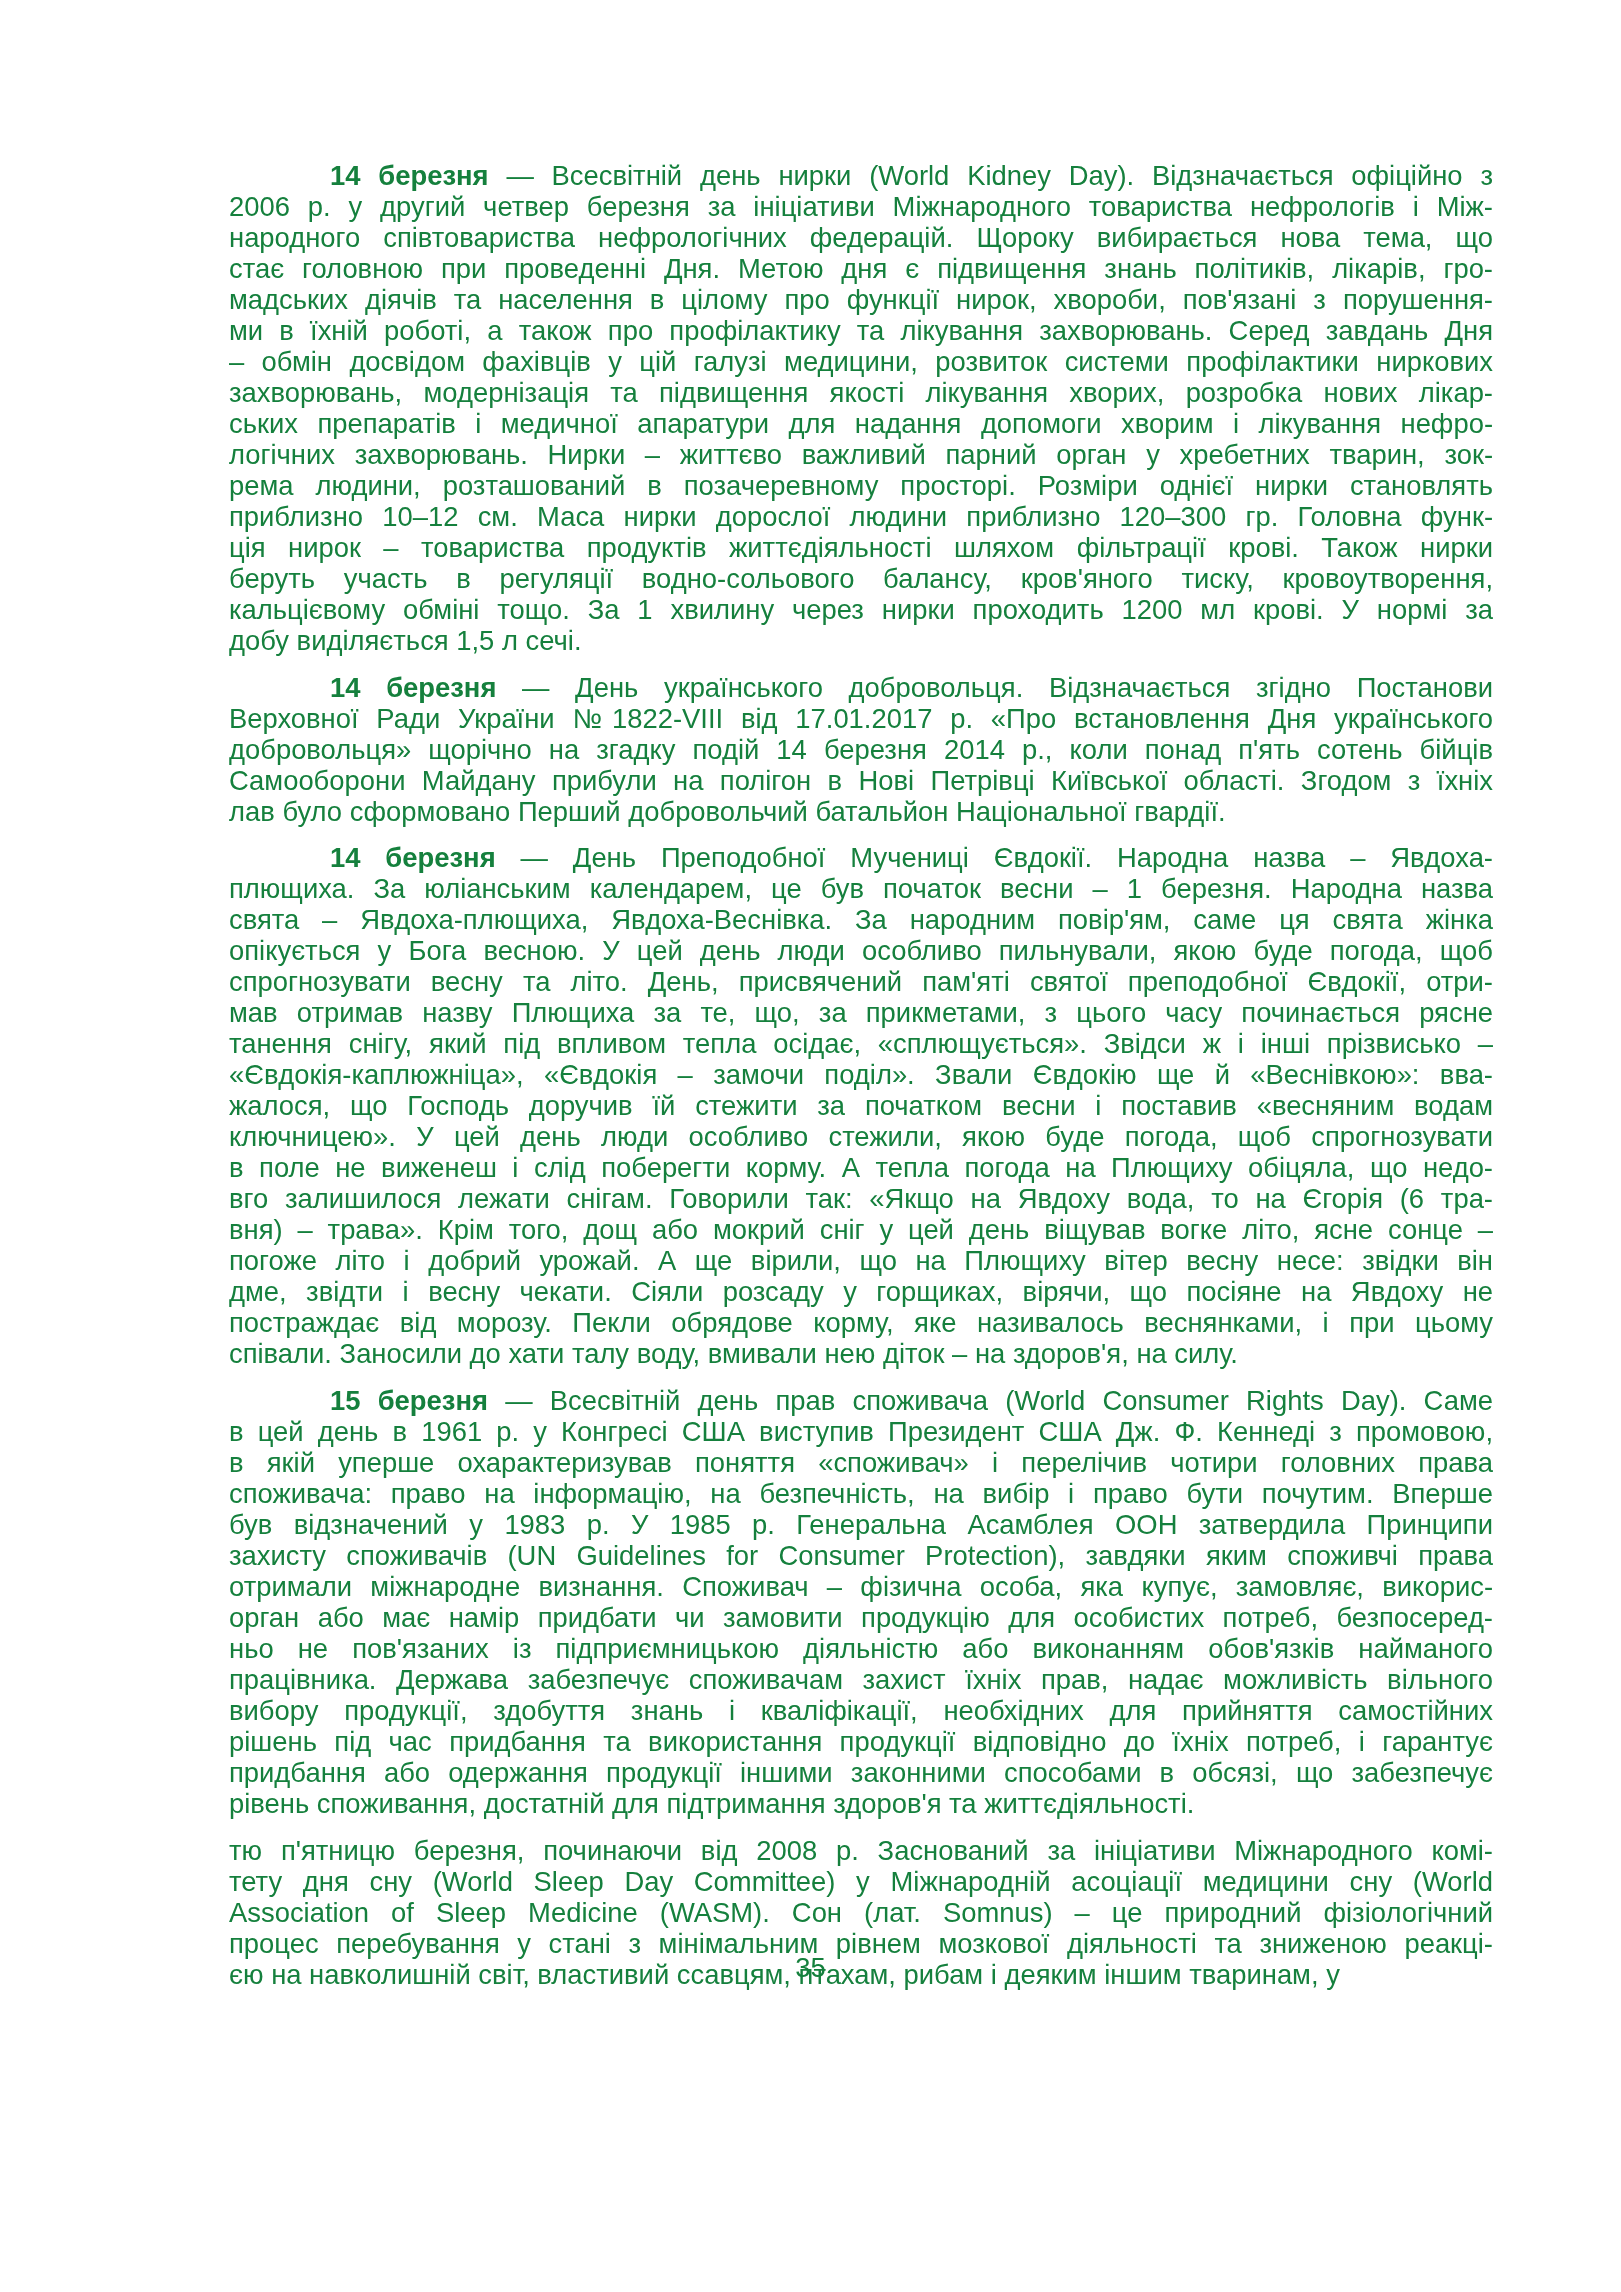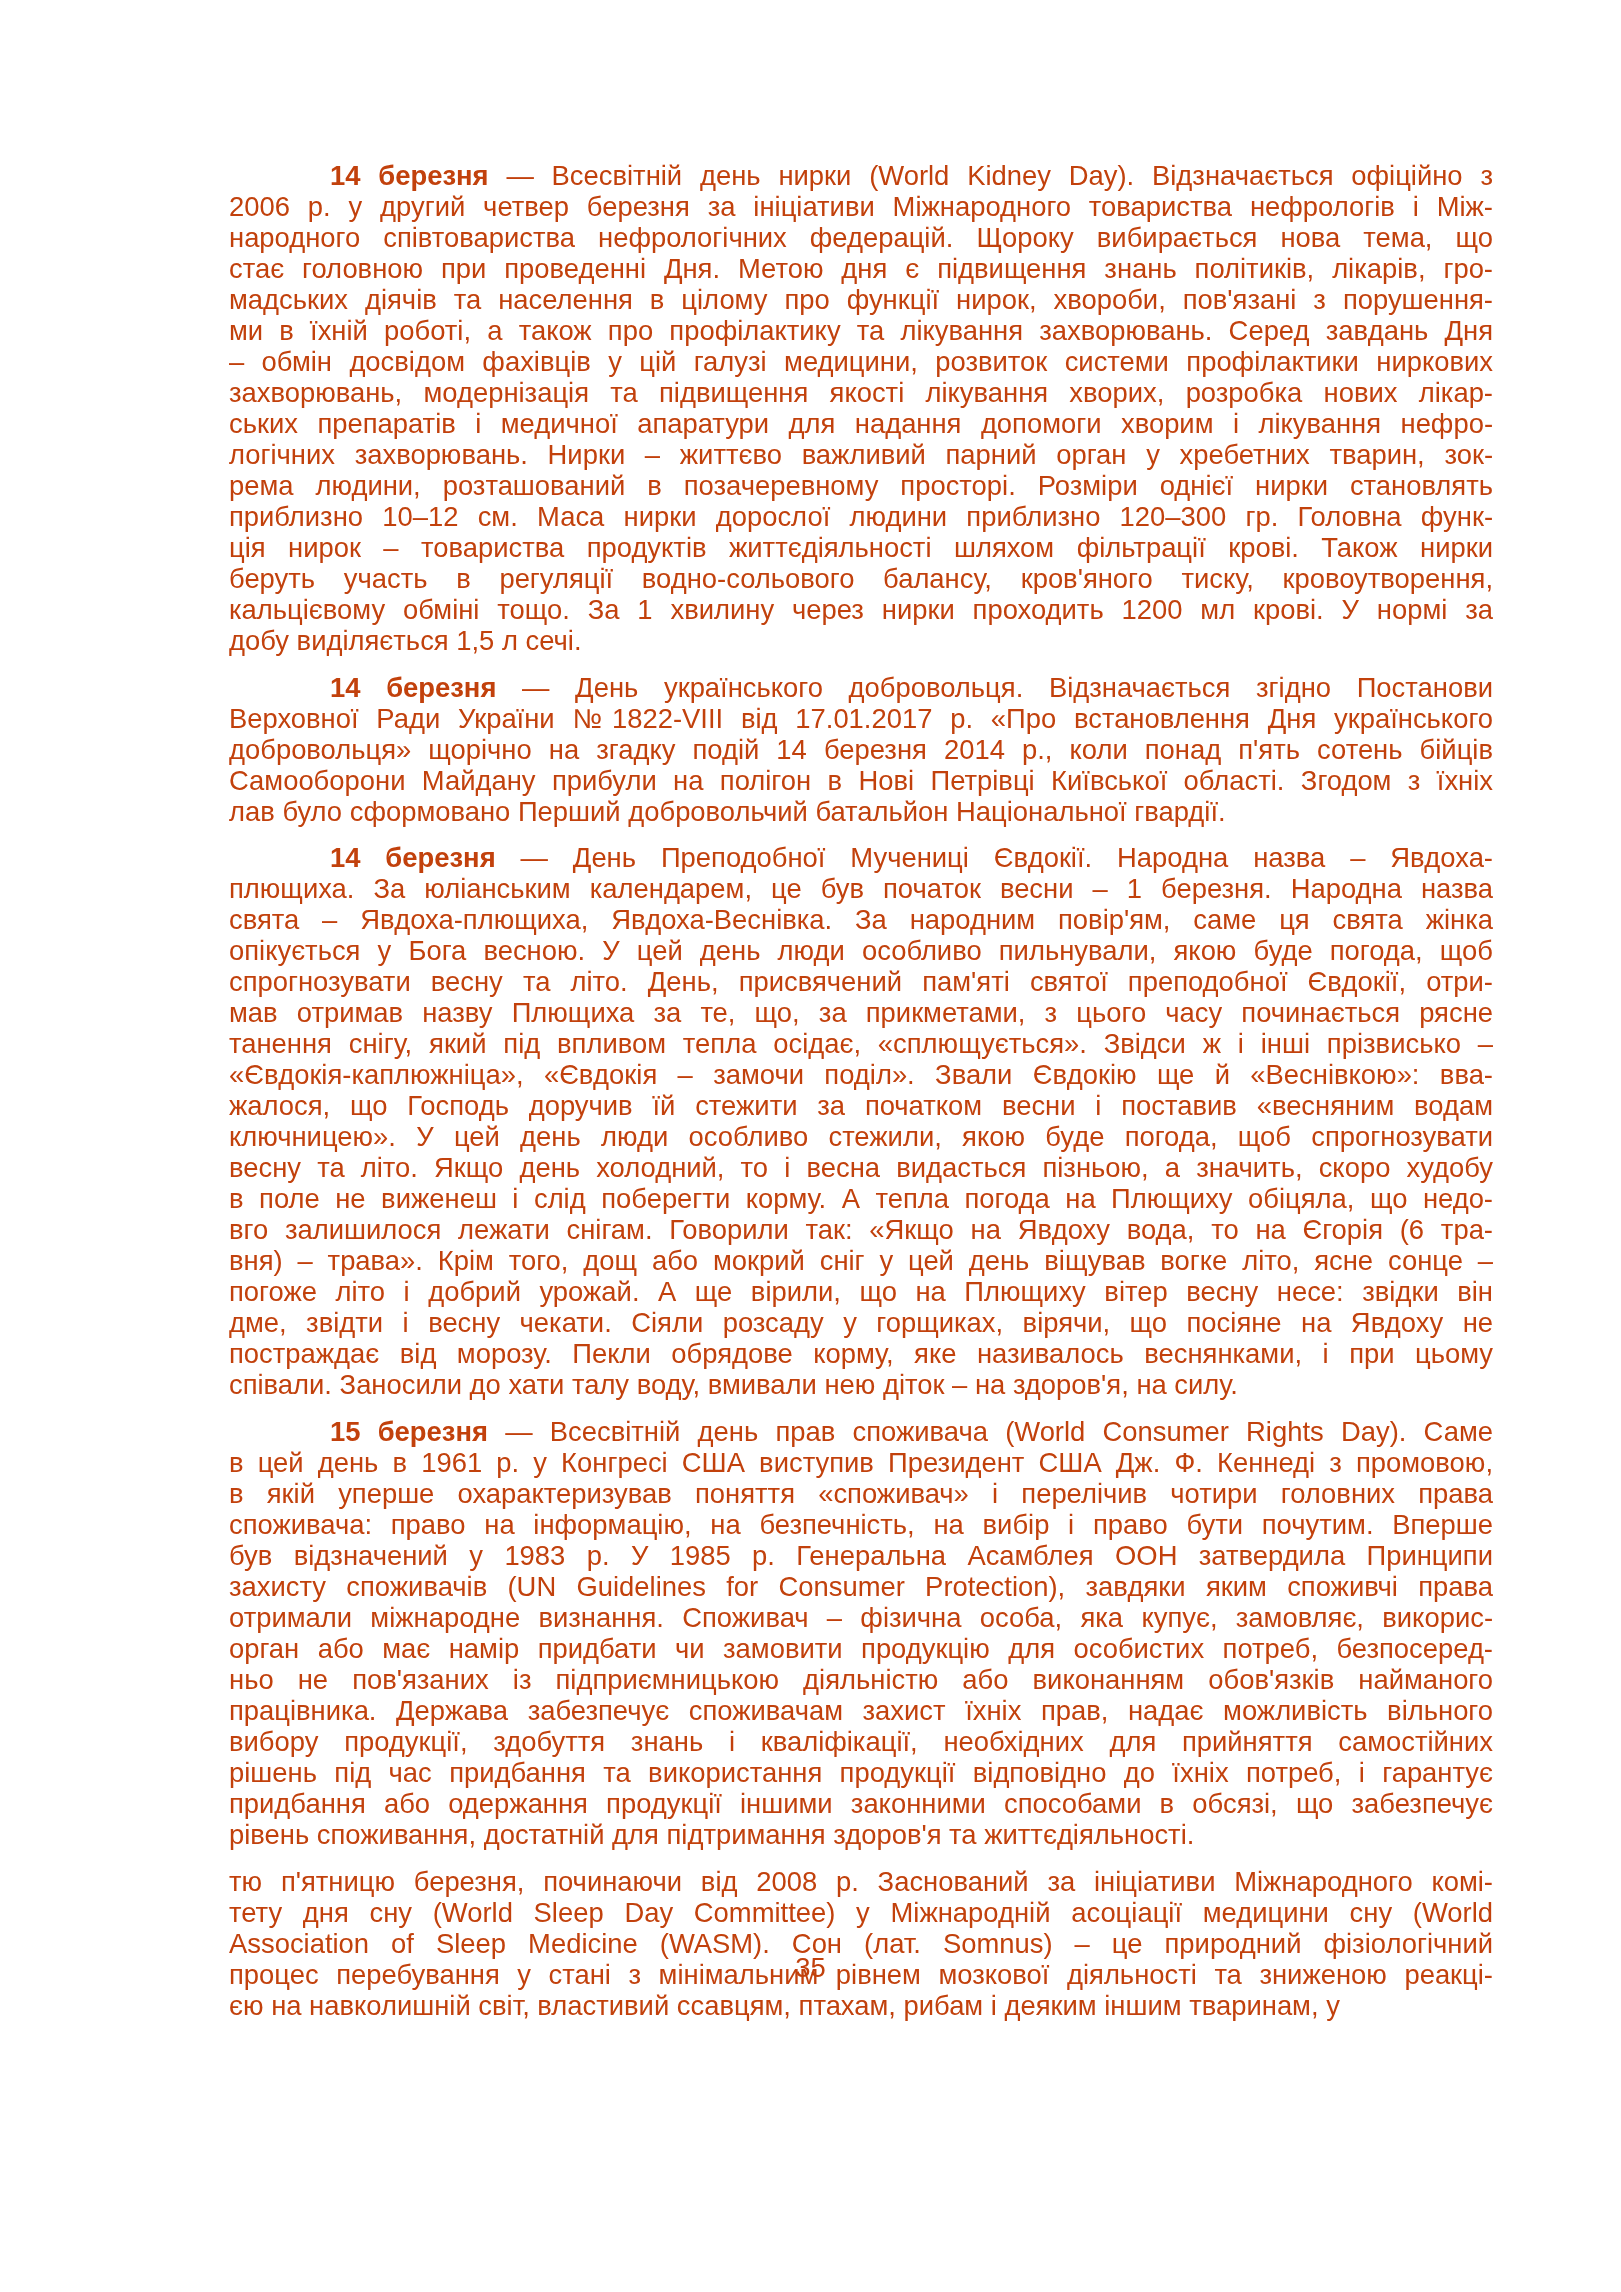--- a/index.html
+++ b/index.html
@@ -5,21 +5,21 @@
   html, body {
     margin: 0;
     padding: 0;
     background: #ffffff;
   }
   .page {
     position: relative;
     width: 1621px;
     height: 2293px;
     background: #ffffff;
-    color: #c2410c;
+    color: #15803d;
     font-family: "Liberation Sans", "DejaVu Sans", sans-serif;
     font-size: 27.4px;
     line-height: 31px;
     overflow: hidden;
   }
   .text-block {
     position: absolute;
     left: 229px;
     top: 160px;
     width: 1264px;
@@ -80,21 +80,20 @@
     <div class="line firstline"><b class="lead">14 березня</b> <span>— День Преподобної Мучениці Євдокії. Народна назва – Явдоха-</span></div>
   <div class="line">плющиха. За юліанським календарем, це був початок весни – 1 березня. Народна назва</div>
         <div class="line">свята – Явдоха-плющиха, Явдоха-Веснівка. За народним повір'ям, саме ця свята жінка</div>
         <div class="line">опікується у Бога весною. У цей день люди особливо пильнували, якою буде погода, щоб</div>
         <div class="line">спрогнозувати весну та літо. День, присвячений пам'яті святої преподобної Євдокії, отри-</div>
         <div class="line">мав отримав назву Плющиха за те, що, за прикметами, з цього часу починається рясне</div>
         <div class="line">танення снігу, який під впливом тепла осідає, «сплющується». Звідси ж і інші прізвисько –</div>
         <div class="line">«Євдокія-каплюжніца», «Євдокія – замочи поділ». Звали Євдокію ще й «Веснівкою»: вва-</div>
         <div class="line">жалося, що Господь доручив їй стежити за початком весни і поставив «весняним водам</div>
         <div class="line">ключницею». У цей день люди особливо стежили, якою буде погода, щоб спрогнозувати</div>
-        <div class="line">весну та літо. Якщо день холодний, то і весна видасться пізньою, а значить, скоро худобу</div>
         <div class="line">в поле не виженеш і слід поберегти корму. А тепла погода на Плющиху обіцяла, що недо-</div>
         <div class="line">вго залишилося лежати снігам. Говорили так: «Якщо на Явдоху вода, то на Єгорія (6 тра-</div>
         <div class="line">вня) – трава». Крім того, дощ або мокрий сніг у цей день віщував вогке літо, ясне сонце –</div>
         <div class="line">погоже літо і добрий урожай. А ще вірили, що на Плющиху вітер весну несе: звідки він</div>
         <div class="line">дме, звідти і весну чекати. Сіяли розсаду у горщиках, вірячи, що посіяне на Явдоху не</div>
         <div class="line">постраждає від морозу. Пекли обрядове корму, яке називалось веснянками, і при цьому</div>
         <div class="line lastline">співали. Заносили до хати талу воду, вмивали нею діток – на здоров'я, на силу.</div>
       </div>
       <div class="para">
     <div class="line firstline"><b class="lead">15 березня</b> <span>— Всесвітній день прав споживача (World Consumer Rights Day). Саме</span></div>

